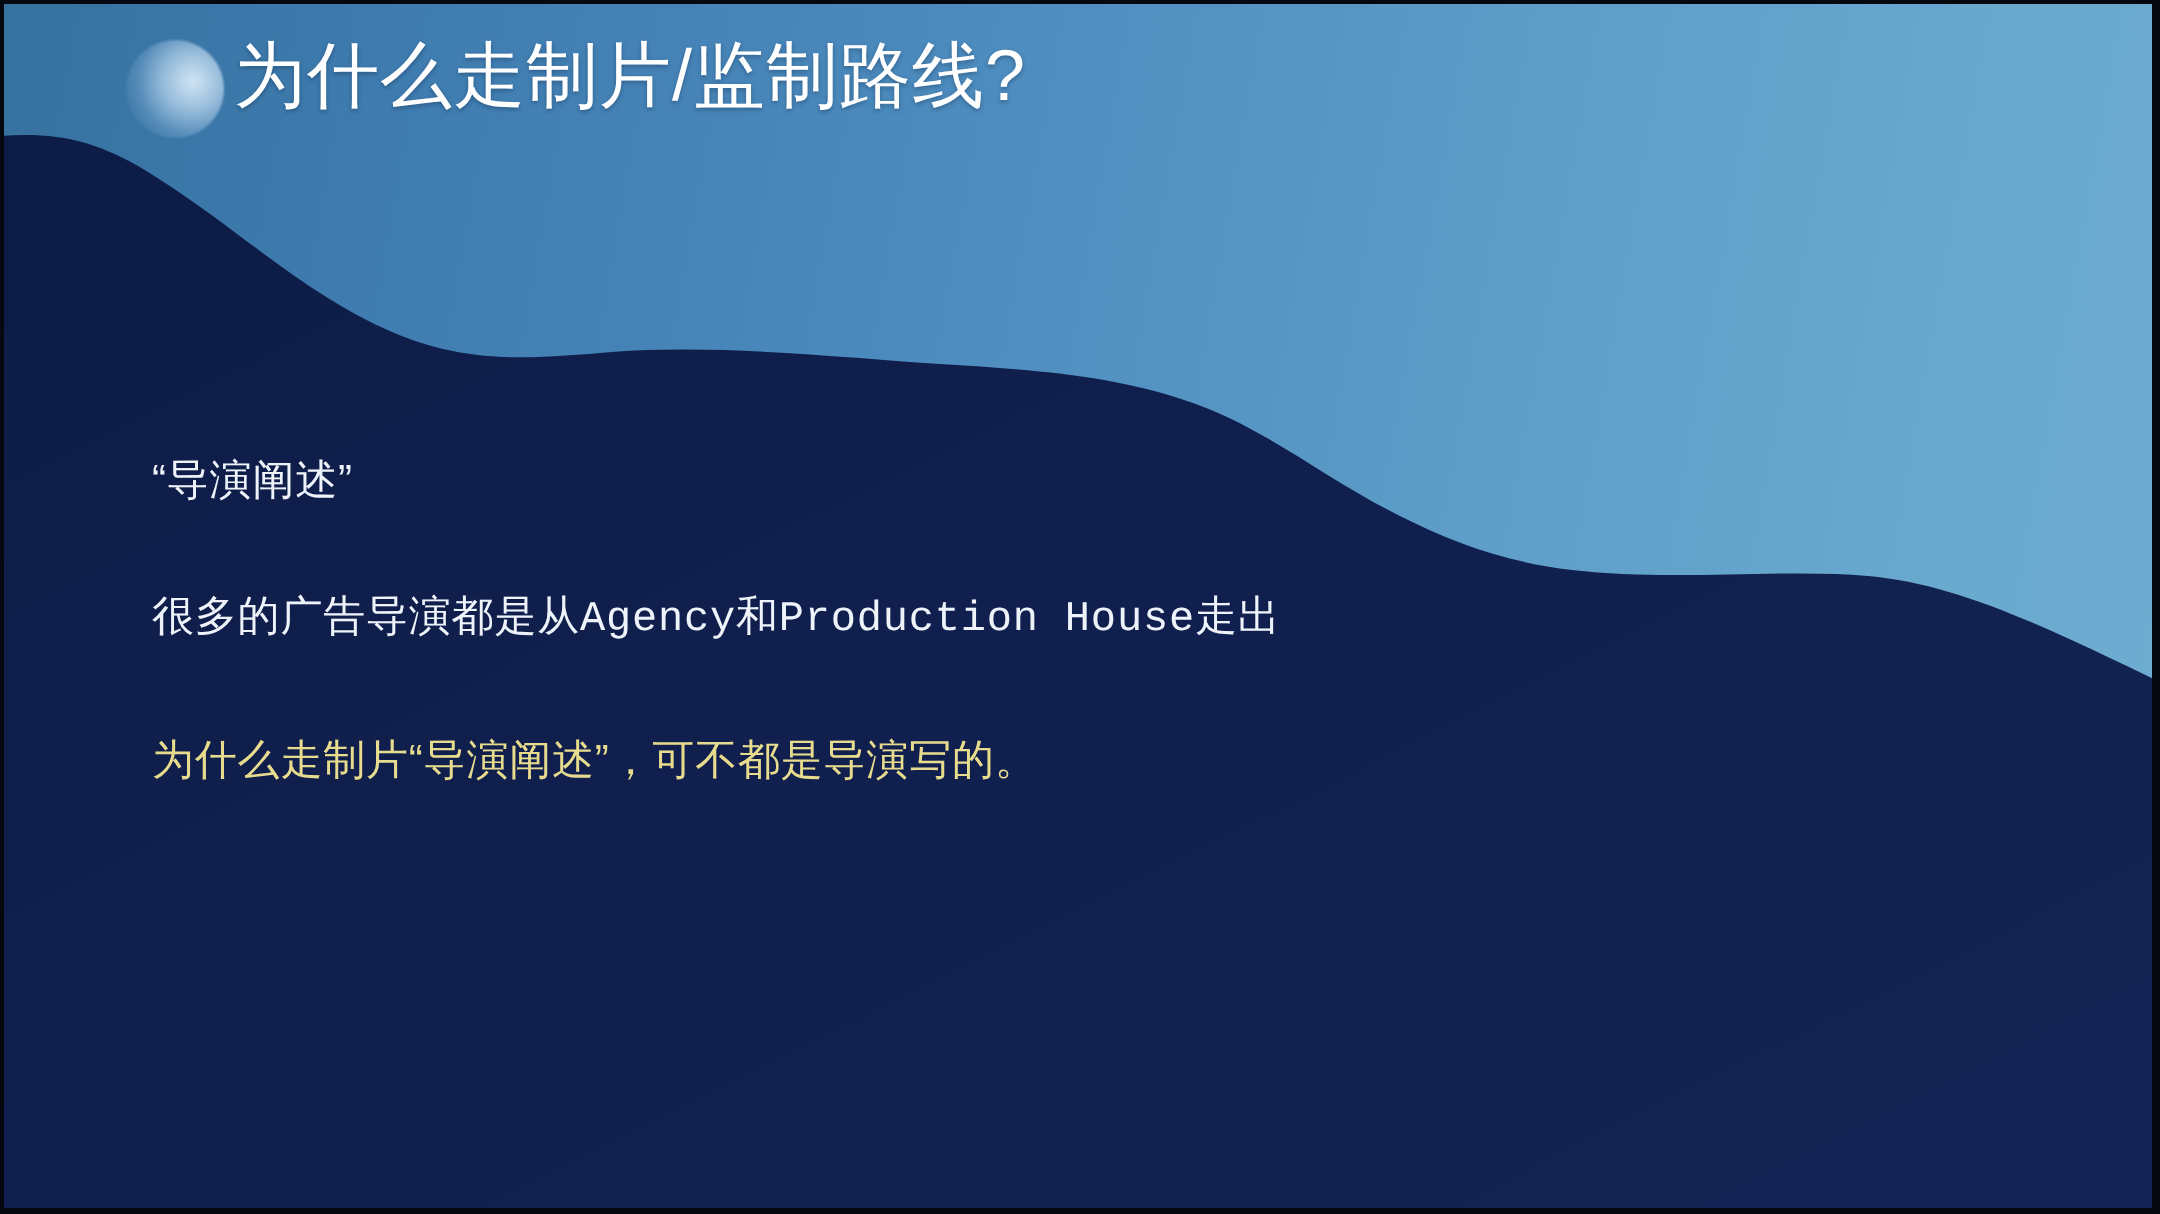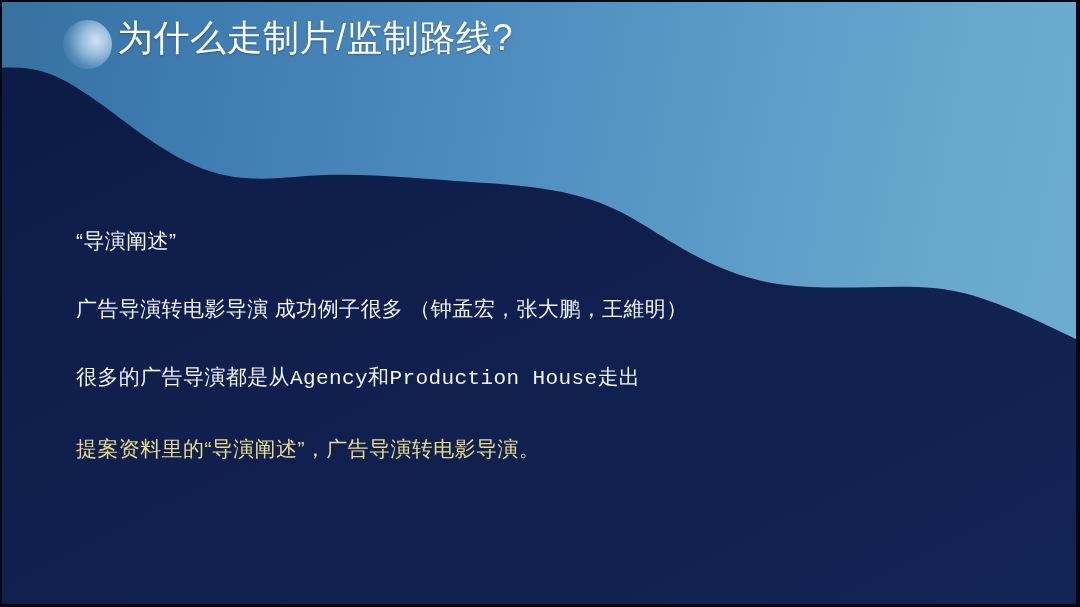--- a/index.html
+++ b/index.html
@@ -129,23 +129,22 @@
              C 978,292 1020,312 1080,341
              L 1080,607 L 0,607 Z" fill="url(#navyGrad)"></path>
   </svg>
 
   <div id="title-orb"></div>
 
   <div id="title">为什么走制片/监制路线?</div>
 
   <div id="body-block">
     <p class="body-line gap-1">“导演阐述”</p>
-    <p class="body-line gap-2">广告导演转电影导演 成功例子很多 （钟孟宏，张大鹏，王維明）</p>
     <p class="body-line gap-3">很多的广告导演都是从Agency和Production House走出</p>
-    <p class="body-line gap-4 accent-gold">提案资料里的“导演阐述”，广告导演转电影导演。</p>
+    <p class="body-line gap-4 accent-gold">为什么走制片“导演阐述”，可不都是导演写的。</p>
   </div>
 
   <div id="edge-top"></div>
   <div id="edge-bottom"></div>
   <div id="edge-left"></div>
   <div id="edge-right"></div>
 
 </div>
 
 </body></html>

